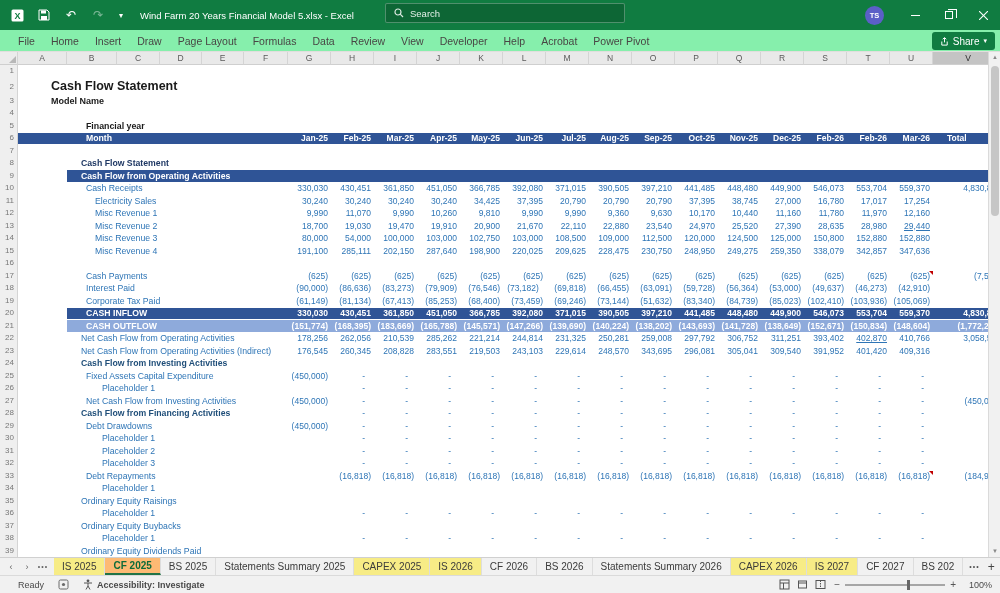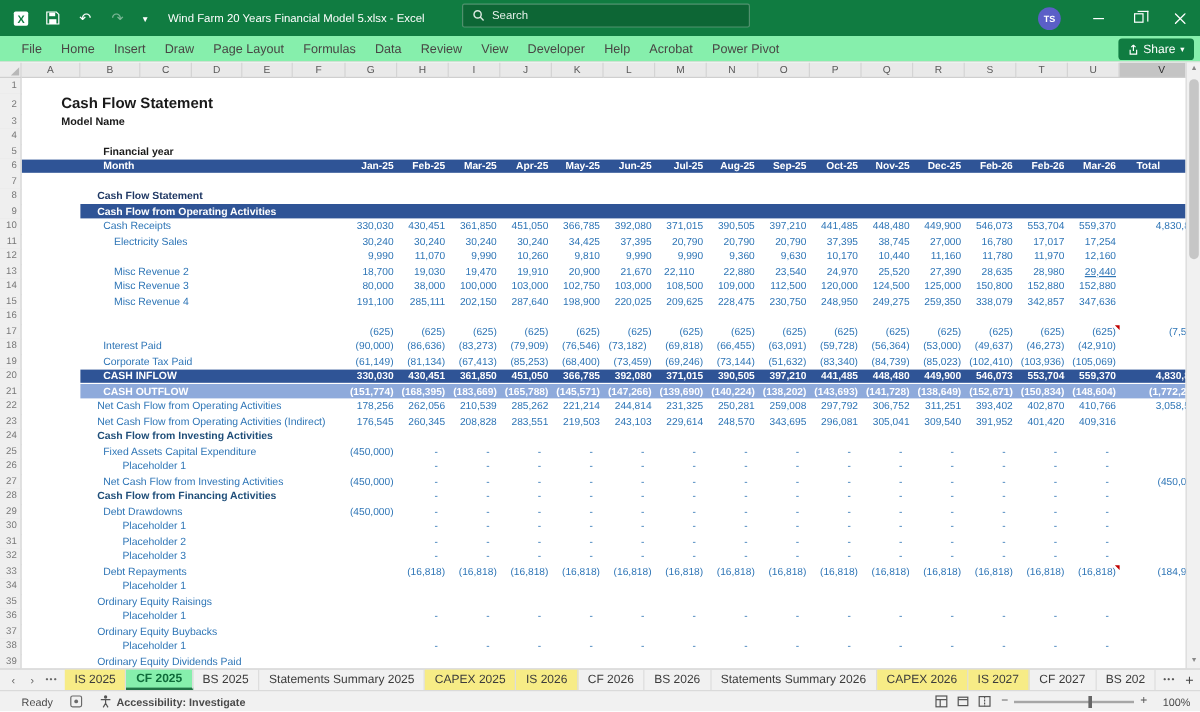--- a/index.html
+++ b/index.html
@@ -71,21 +71,21 @@
 .vscroll .arr.dn{position:absolute;bottom:0;}
 .vthumb{position:absolute;left:2px;top:14px;width:8px;height:150px;background:#C6C6C6;border-radius:4px;}
 
 
 .tabbar{position:absolute;left:0;top:557px;width:1000px;height:18px;background:#F1F1F1;border-top:1px solid #D0D0D0;display:flex;align-items:stretch;font-size:10px;color:#555;}
 .tnav{display:flex;align-items:center;gap:2px;padding:0 4px;}
 .tnav span{width:14px;text-align:center;font-size:9px;color:#666;}
 #sheettabs{display:flex;align-items:stretch;}
 .stab{padding:0 8px;line-height:17px;border-right:1px solid #DDD;white-space:nowrap;color:#3b3b3b;background:transparent;}
 .stab.yellow{background:#F7EC86;}
-.stab.active{background:#86efac;color:#0E6B39;font-weight:bold;border-bottom:2px solid #217346;line-height:15px;}
+.stab.active{background:#fdba74;color:#0E6B39;font-weight:bold;border-bottom:2px solid #217346;line-height:15px;}
 .tabbar .after{display:flex;align-items:center;gap:8px;padding:0 6px;color:#555;}
 
 
 .statusbar{position:absolute;left:0;top:575px;width:1000px;height:18px;background:#F1F1F1;border-top:1px solid #DADADA;display:flex;align-items:center;font-size:9px;color:#4a4a4a;}
 .sb-left{display:flex;align-items:center;gap:14px;padding-left:18px;}
 .sb-acc{display:flex;align-items:center;gap:4px;font-weight:bold;}
 .sb-right{position:absolute;right:8px;display:flex;align-items:center;gap:8px;}
 .viewicons{display:flex;align-items:center;gap:7px;}
 .zoomctl{display:flex;align-items:center;gap:5px;}
 .ztrack{position:relative;width:100px;height:2px;background:#A6A6A6;}
@@ -308,20 +308,21 @@
             <div class="cell" style="grid-column: 18;">38,745</div>
             <div class="cell" style="grid-column: 19;">27,000</div>
             <div class="cell" style="grid-column: 20;">16,780</div>
             <div class="cell" style="grid-column: 21;">17,017</div>
             <div class="cell" style="grid-column: 22;">17,254</div>
           </div>
         </div>
         <div class="row">
           <div class="inner">
             <div class="rownum">12</div>
+            <div class="rlabel ind3">Misc Revenue 1</div>
             <div class="cell" style="grid-column: 8;">9,990</div>
             <div class="cell" style="grid-column: 9;">11,070</div>
             <div class="cell" style="grid-column: 10;">9,990</div>
             <div class="cell" style="grid-column: 11;">10,260</div>
             <div class="cell" style="grid-column: 12;">9,810</div>
             <div class="cell" style="grid-column: 13;">9,990</div>
             <div class="cell" style="grid-column: 14;">9,990</div>
             <div class="cell" style="grid-column: 15;">9,360</div>
             <div class="cell" style="grid-column: 16;">9,630</div>
             <div class="cell" style="grid-column: 17;">10,170</div>
@@ -335,37 +336,37 @@
         <div class="row">
           <div class="inner">
             <div class="rownum">13</div>
             <div class="rlabel ind3">Misc Revenue 2</div>
             <div class="cell" style="grid-column: 8;">18,700</div>
             <div class="cell" style="grid-column: 9;">19,030</div>
             <div class="cell" style="grid-column: 10;">19,470</div>
             <div class="cell" style="grid-column: 11;">19,910</div>
             <div class="cell" style="grid-column: 12;">20,900</div>
             <div class="cell" style="grid-column: 13;">21,670</div>
-            <div class="cell" style="grid-column: 14; text-align: center;">22,110</div>
+            <div class="cell" style="grid-column: 14;">22,110</div>
             <div class="cell" style="grid-column: 15;">22,880</div>
             <div class="cell" style="grid-column: 16;">23,540</div>
             <div class="cell" style="grid-column: 17;">24,970</div>
             <div class="cell" style="grid-column: 18;">25,520</div>
             <div class="cell" style="grid-column: 19;">27,390</div>
             <div class="cell" style="grid-column: 20;">28,635</div>
             <div class="cell" style="grid-column: 21;">28,980</div>
             <div class="cell" style="grid-column: 22; text-decoration: underline;">29,440</div>
           </div>
         </div>
         <div class="row">
           <div class="inner">
             <div class="rownum">14</div>
             <div class="rlabel ind3">Misc Revenue 3</div>
             <div class="cell" style="grid-column: 8;">80,000</div>
-            <div class="cell" style="grid-column: 9;">38,000</div>
+            <div class="cell" style="grid-column: 9;">54,000</div>
             <div class="cell" style="grid-column: 10;">100,000</div>
             <div class="cell" style="grid-column: 11;">103,000</div>
             <div class="cell" style="grid-column: 12;">102,750</div>
             <div class="cell" style="grid-column: 13;">103,000</div>
             <div class="cell" style="grid-column: 14;">108,500</div>
             <div class="cell" style="grid-column: 15;">109,000</div>
             <div class="cell" style="grid-column: 16;">112,500</div>
             <div class="cell" style="grid-column: 17;">120,000</div>
             <div class="cell" style="grid-column: 18;">124,500</div>
             <div class="cell" style="grid-column: 19;">125,000</div>
@@ -397,20 +398,21 @@
         </div>
         <div class="row">
           <div class="inner">
             <div class="rownum">16</div>
             <div class="rlabel ind2"></div>
           </div>
         </div>
         <div class="row">
           <div class="inner">
             <div class="rownum">17</div>
+            <div class="rlabel ind2">Cash Payments</div>
             <div class="cell" style="grid-column: 8;">(625)</div>
             <div class="cell" style="grid-column: 9;">(625)</div>
             <div class="cell" style="grid-column: 10;">(625)</div>
             <div class="cell" style="grid-column: 11;">(625)</div>
             <div class="cell" style="grid-column: 12;">(625)</div>
             <div class="cell" style="grid-column: 13;">(625)</div>
             <div class="cell" style="grid-column: 14;">(625)</div>
             <div class="cell" style="grid-column: 15;">(625)</div>
             <div class="cell" style="grid-column: 16;">(625)</div>
             <div class="cell" style="grid-column: 17;">(625)</div>
@@ -520,21 +522,21 @@
             <div class="cell" style="grid-column: 11;">285,262</div>
             <div class="cell" style="grid-column: 12;">221,214</div>
             <div class="cell" style="grid-column: 13;">244,814</div>
             <div class="cell" style="grid-column: 14;">231,325</div>
             <div class="cell" style="grid-column: 15;">250,281</div>
             <div class="cell" style="grid-column: 16;">259,008</div>
             <div class="cell" style="grid-column: 17;">297,792</div>
             <div class="cell" style="grid-column: 18;">306,752</div>
             <div class="cell" style="grid-column: 19;">311,251</div>
             <div class="cell" style="grid-column: 20;">393,402</div>
-            <div class="cell" style="grid-column: 21;">402,870</div>
+            <div class="cell" style="grid-column: 21; text-decoration: underline;">402,870</div>
             <div class="cell" style="grid-column: 22;">410,766</div>
             <div class="cell vtotal">3,058,550</div>
           </div>
         </div>
         <div class="row">
           <div class="inner">
             <div class="rownum">23</div>
             <div class="rlabel ind1">Net Cash Flow from Operating Activities (Indirect)</div>
             <div class="cell" style="grid-column: 8;">176,545</div>
             <div class="cell" style="grid-column: 9;">260,345</div>

